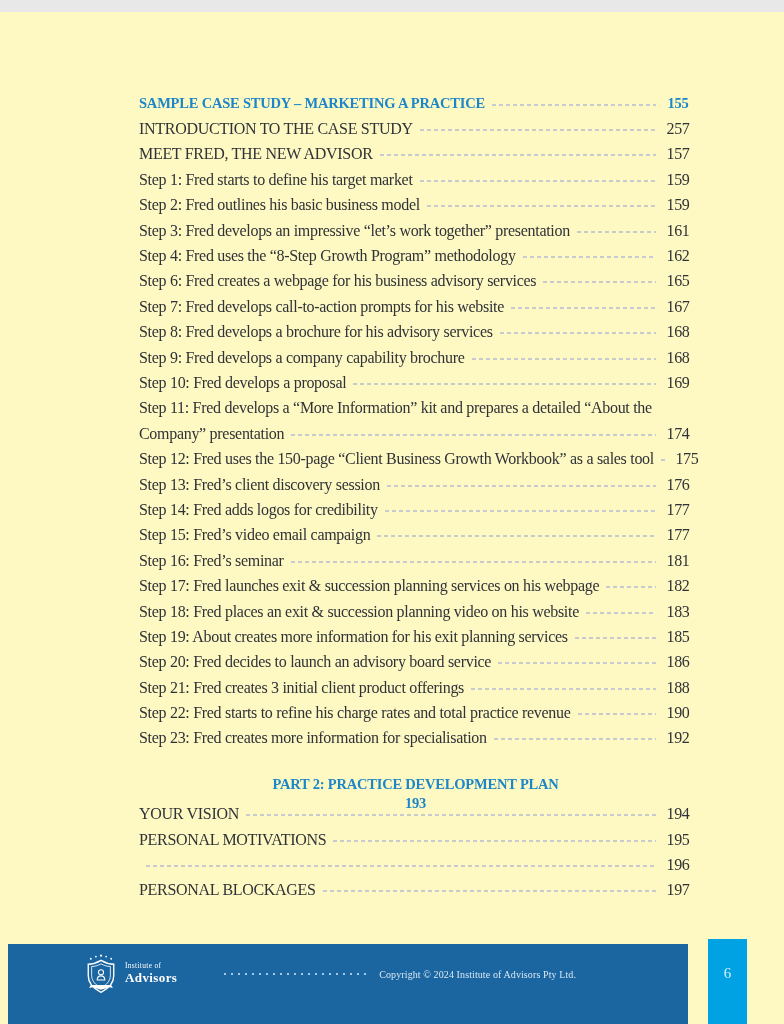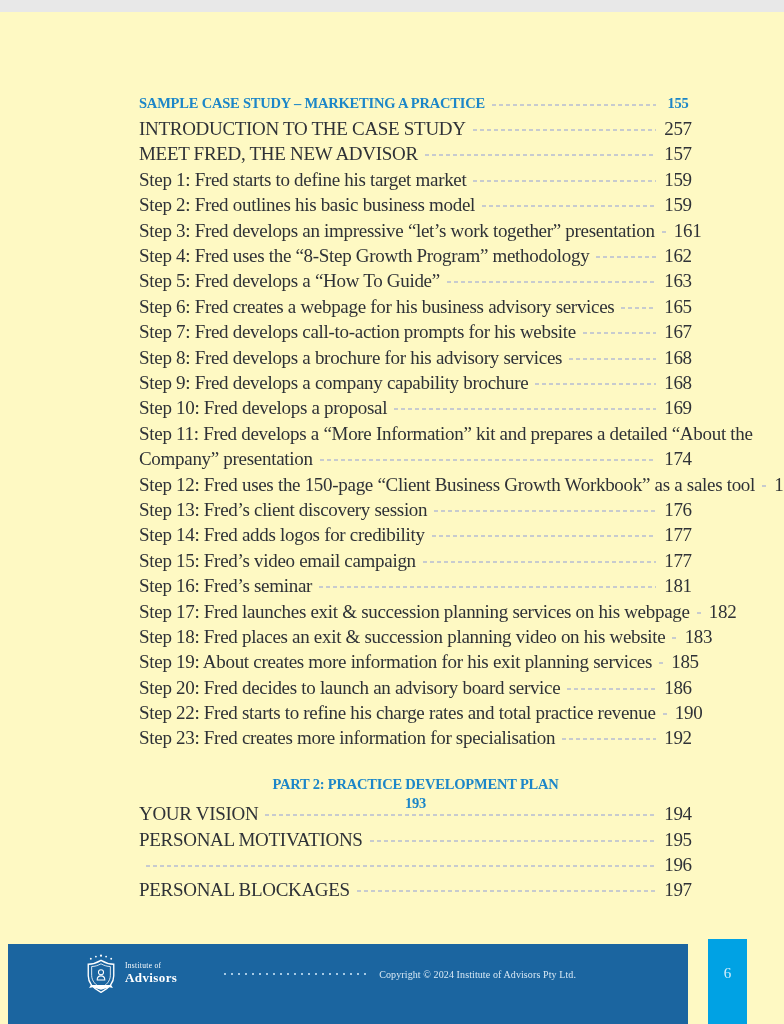--- a/index.html
+++ b/index.html
@@ -18,21 +18,21 @@
   
   .toc {
     position:absolute;
     left:139px; top:79px;
     width:553px;
   }
   .row {
     display:flex;
     align-items:center;
     height:25.4px;
-    font-size:19px;
+    font-size:16px;
     letter-spacing:-0.3px;
     color:#2f3237;
     white-space:nowrap;
     cursor:pointer;
   }
   .row .label { flex:0 1 auto; }
   .row .leader {
     flex:1 1 4px;
     min-width:4px;
     height:2px;
@@ -134,25 +134,20 @@
       <span class="leader"></span>
       <span class="pnum">161</span>
     </div>
 
     <div class="row">
       <span class="label">Step 4: Fred uses the “8-Step Growth Program” methodology</span>
       <span class="leader"></span>
       <span class="pnum">162</span>
     </div>
 
-    <div class="row">
-      <span class="label">Step 5: Fred develops a “How To Guide”</span>
-      <span class="leader"></span>
-      <span class="pnum">163</span>
-    </div>
 
     <div class="row">
       <span class="label">Step 6: Fred creates a webpage for his business advisory services</span>
       <span class="leader"></span>
       <span class="pnum">165</span>
     </div>
 
     <div class="row">
       <span class="label">Step 7: Fred develops call-to-action prompts for his website</span>
       <span class="leader"></span>
@@ -235,20 +230,25 @@
       <span class="leader"></span>
       <span class="pnum">185</span>
     </div>
 
     <div class="row">
       <span class="label">Step 20: Fred decides to launch an advisory board service</span>
       <span class="leader"></span>
       <span class="pnum">186</span>
     </div>
 
+    <div class="row">
+      <span class="label">Step 21: Fred creates 3 initial client product offerings</span>
+      <span class="leader"></span>
+      <span class="pnum">188</span>
+    </div>
 
     <div class="row">
       <span class="label">Step 22: Fred starts to refine his charge rates and total practice revenue</span>
       <span class="leader"></span>
       <span class="pnum">190</span>
     </div>
 
     <div class="row">
       <span class="label">Step 23: Fred creates more information for specialisation</span>
       <span class="leader"></span>

